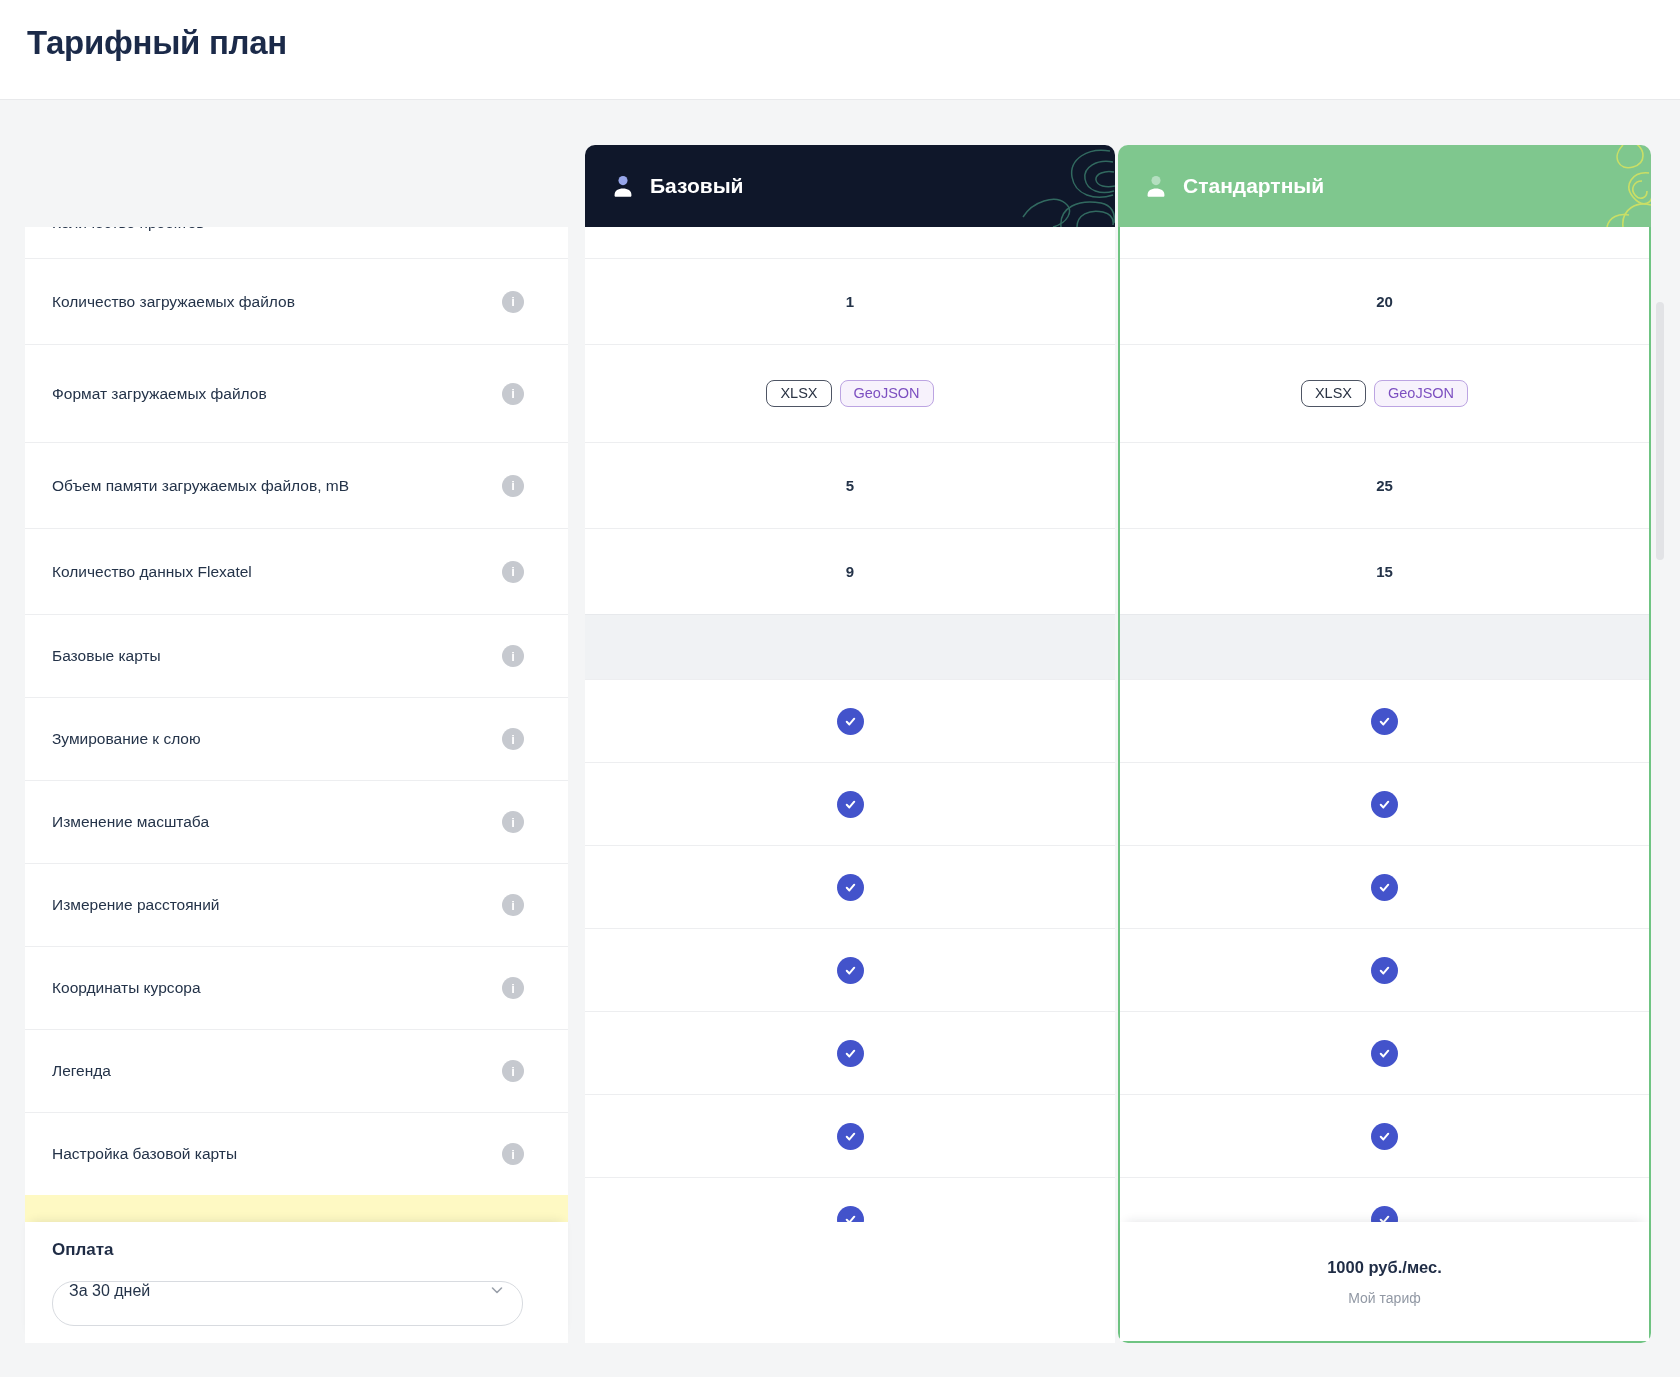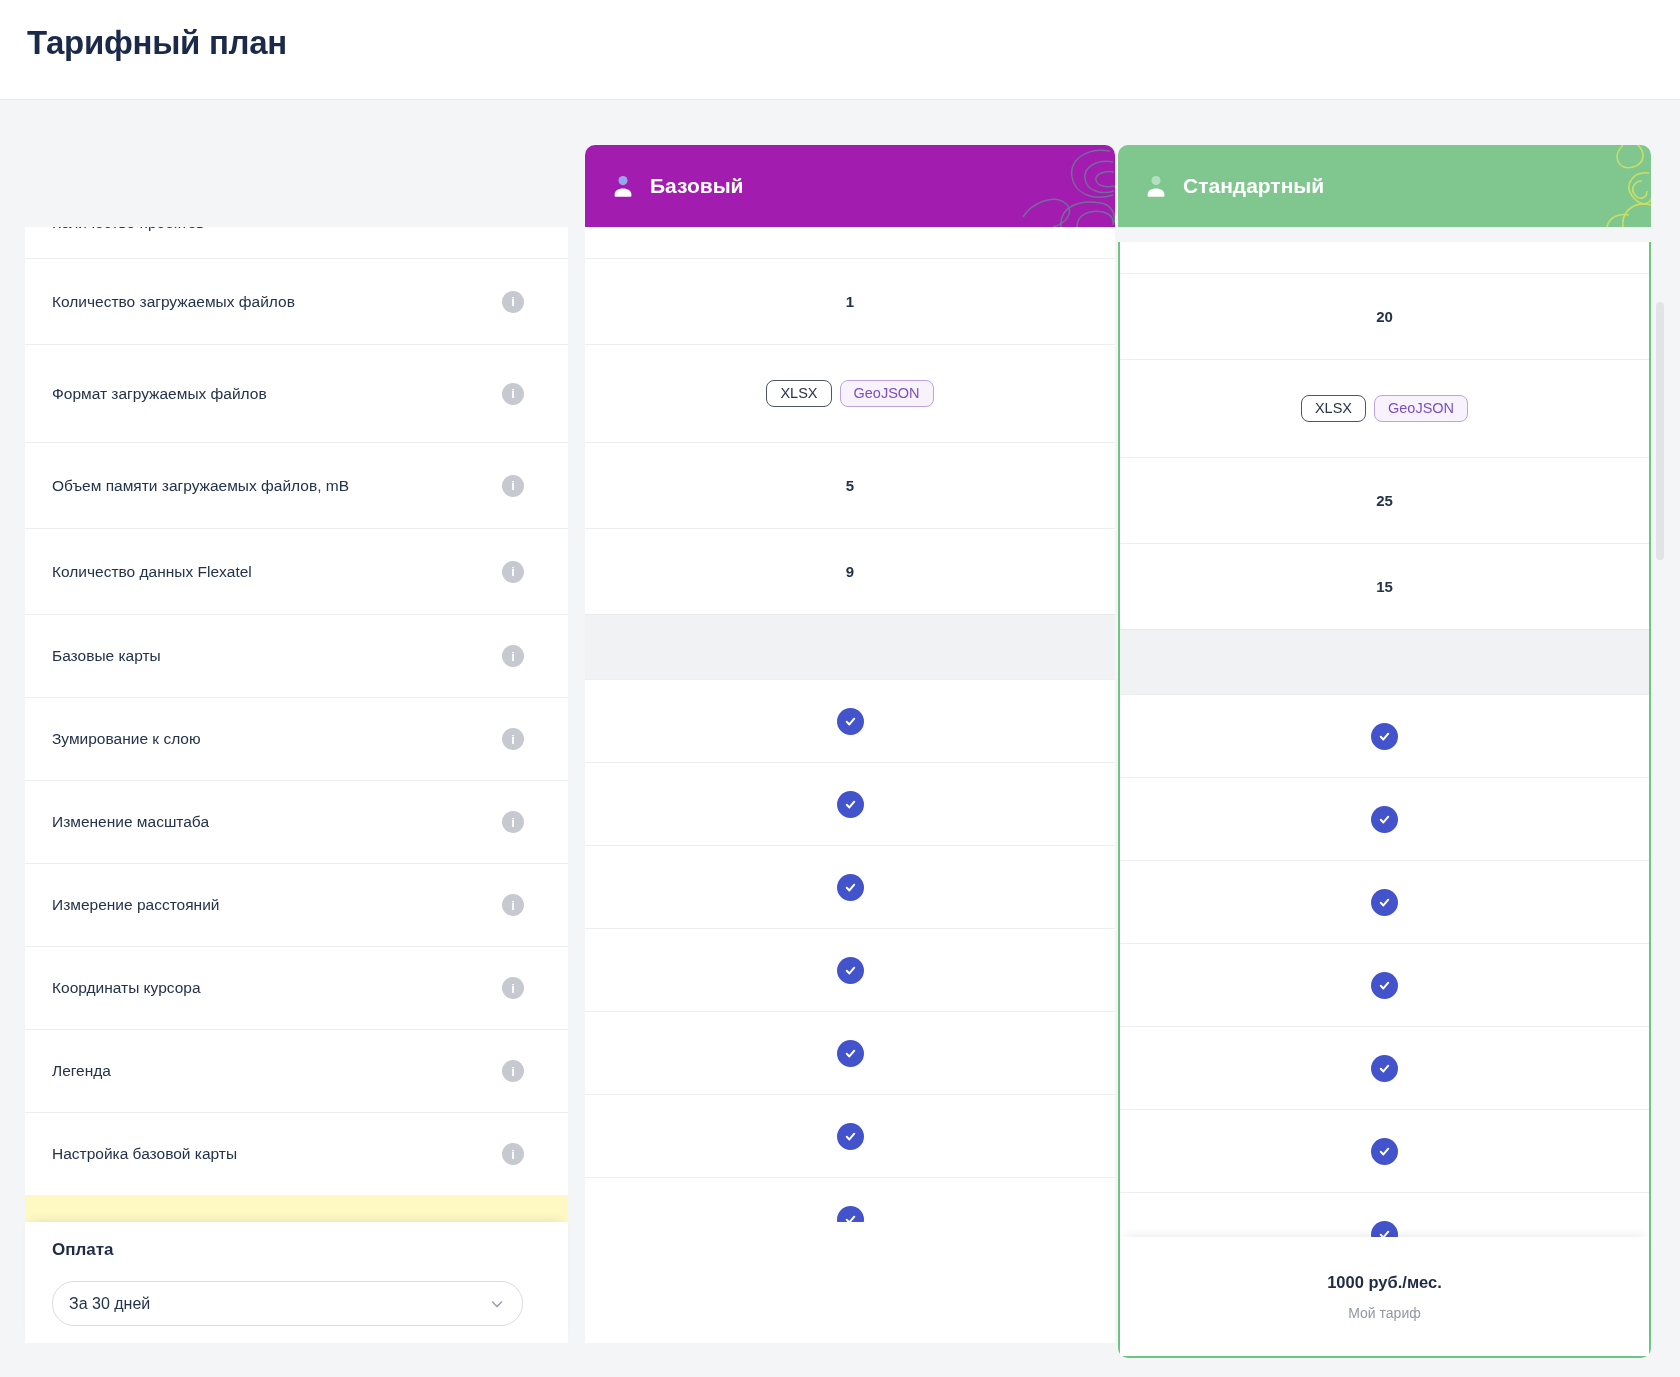--- a/index.html
+++ b/index.html
@@ -17,29 +17,29 @@
 
   
   .col-feature { position:absolute; left:25px; top:227px; width:543px; height:1116px;
     background:#fef9c3; border-radius:10px 0 0 10px; display:flex; flex-direction:column; }
   .col-plan { position:absolute; top:145px; display:flex; flex-direction:column; }
   .col-basic { left:585px; width:530px; }
   .col-standard { left:1118px; width:533px; }
 
   .plan-header { height:82px; border-radius:10px 10px 0 0; position:relative;
     display:flex; align-items:center; padding:0 25px; color:#fff; overflow:hidden; flex:none; }
-  .plan-header.basic { background:#a21caf; }
+  .plan-header.basic { background:#0f172a; }
   .plan-header.standard { background:#7FC78E; }
   .plan-name { font-size:21px; font-weight:700; margin-left:14px; position:relative; z-index:2; }
   .person-icon { width:26px; height:26px; flex:none; position:relative; z-index:2; }
   .topo { position:absolute; right:0; top:0; height:82px; z-index:1; pointer-events:none; }
 
   .plan-body { background:#fff; height:1116px; display:flex; flex-direction:column; }
   .col-standard .plan-body { border:2px solid #6FC482; border-top:none;
-    border-radius:0 0 10px 10px;margin-top:15px; }
+    border-radius:0 0 10px 10px; }
 
   .rows { height:995px; overflow:hidden; position:relative; flex:none; }
   .col-standard .rows { height:995px; }
 
   .row { position:relative; display:flex; align-items:center; justify-content:center;
     border-top:1px solid #EDEEF0; background:#fff; }
   .rows > .row:first-child { border-top:none; }
   .h-value { height:86px; }
   .h-badges { height:98px; }
   .h-check { height:83px; }
@@ -67,21 +67,21 @@
     display:flex; align-items:center; justify-content:center; }
   .check-icon svg { width:15px; height:15px; display:block; }
 
   
   .footer { height:121px; background:#fff; position:relative; flex:none;
     box-shadow:0 -6px 10px -6px rgba(24,32,48,.12); }
   .col-standard .footer { height:119px; }
   .feature-footer { padding:18px 0 0 27px; }
   .payment-label { font-size:17px; font-weight:700; color:#1F2C45; }
   .period-select { margin-top:21px; width:471px; height:45px; border:1px solid #D8DBE0;
-    border-radius:22px; display:flex; align-items:center; justify-content:space-between;
+    border-radius:22px; display:flex; align-items:flex-start; justify-content:space-between;
     padding:0 17px 0 16px; background:#fff; cursor:pointer; }
   .period-value { font-size:16px; color:#243349; }
   .chevron-down-icon { width:16px; height:16px; display:block; }
 
   .plan-footer-basic { display:flex; align-items:center; justify-content:center; }
   .price-basic { font-size:16.5px; font-weight:700; color:#1F2C45; }
   .plan-footer-standard { display:flex; flex-direction:column; align-items:center;
     justify-content:center; gap:13px; }
   .price-standard { font-size:16.5px; font-weight:700; color:#1F2C45; }
   .price-note { font-size:14px; color:#9198A4; }

